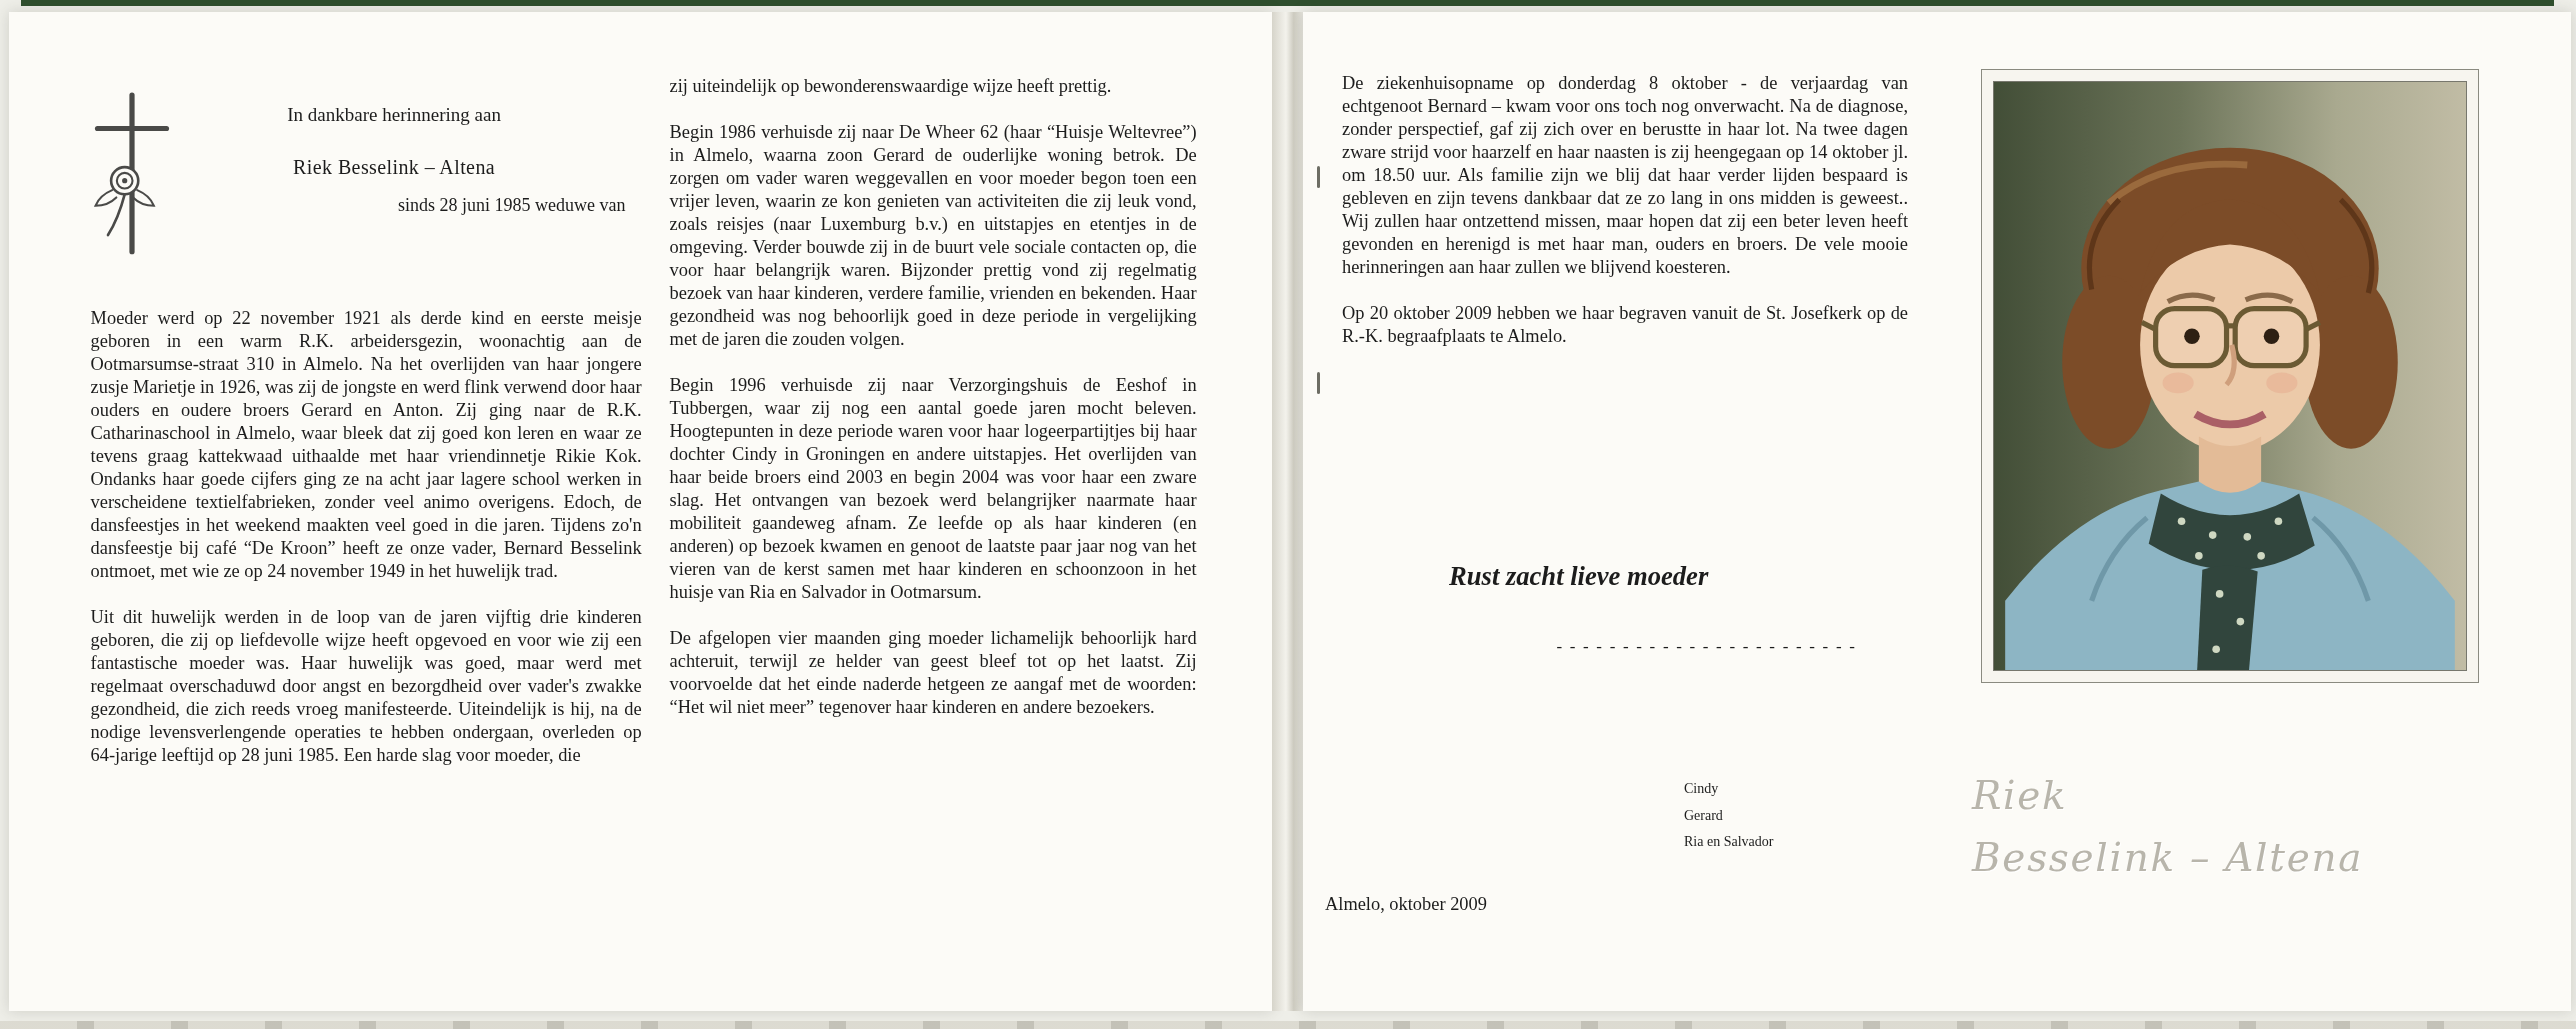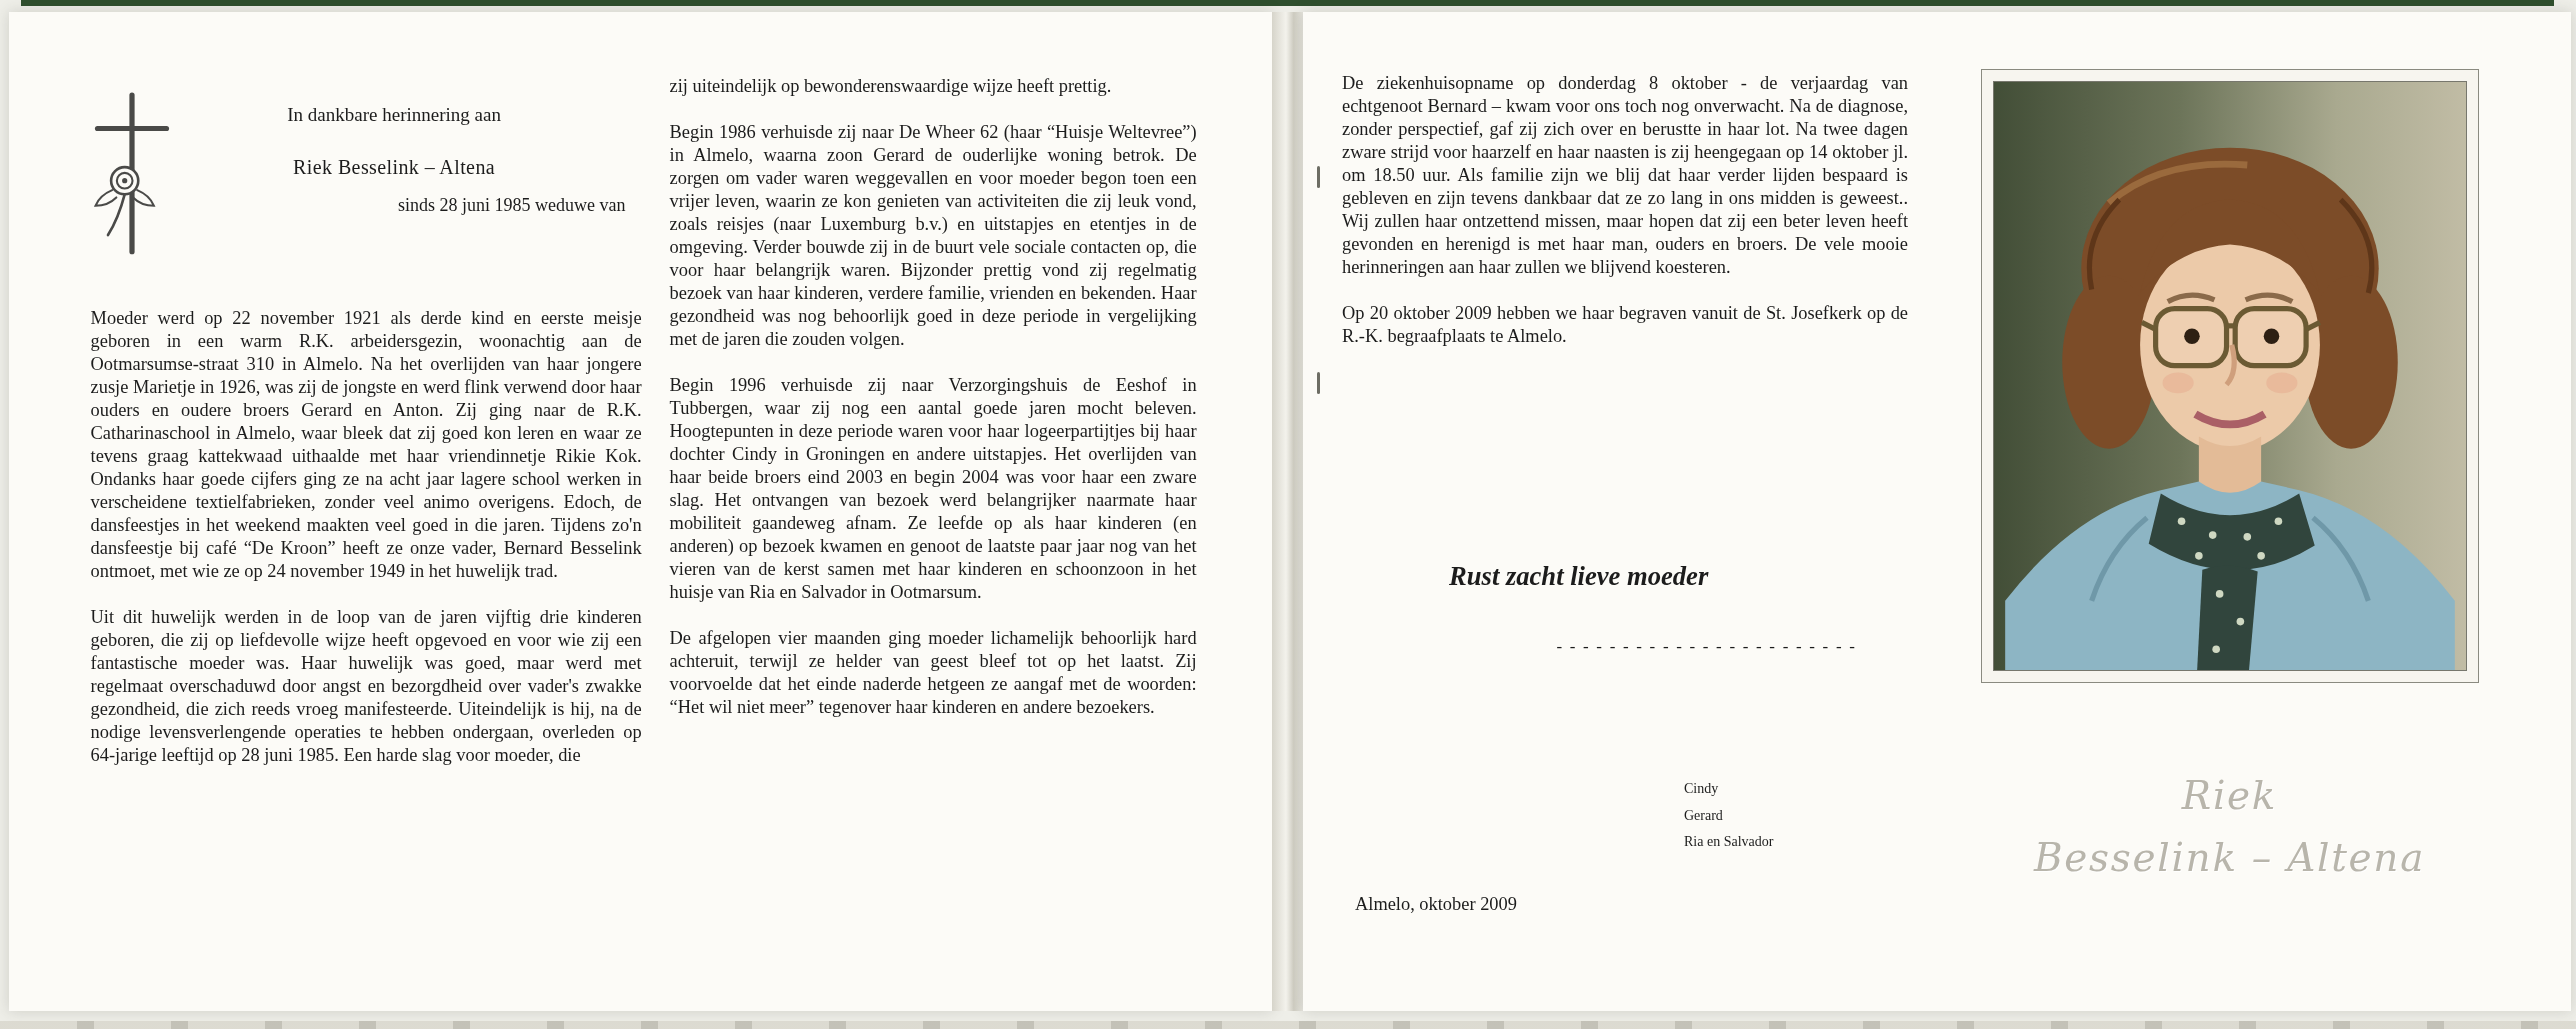--- a/index.html
+++ b/index.html
@@ -55,33 +55,33 @@
   }
   .divider {
     position:absolute; left:146px; top:625px; width:515px;
     text-align:center; font-size:17px; letter-spacing:1.7px; white-space:nowrap; overflow:hidden;
   }
   .thanks {
     position:absolute; left:39px; top:676px; width:532px;
     font-size:18.4px; line-height:24px;
   }
   .names { position:absolute; left:381px; top:764px; font-size:14px; line-height:26.6px; }
-  .closing { position:absolute; left:52px; top:882px; font-size:18.4px; }
+  .closing { position:absolute; left:22px; top:882px; font-size:18.4px; }
 
   
   .photo-frame {
     position:absolute; left:678px; top:57px; width:498px; height:614px;
     background:#f7f5ef; border:0.9px solid #8a8a80; padding:11px;
   }
   .photo-inner { width:100%; height:100%; border:0.9px solid #77776d; overflow:hidden; background:#555; }
   .photo-inner svg { display:block; width:100%; height:100%; }
 
   .caption {
     position:absolute; left:669px; top:753px; width:515px;
-    text-align:center; font-style:italic;
+    text-align:left; font-style:italic;
     font-family:"DejaVu Serif",serif;
     font-size:39px; line-height:62px; letter-spacing:1.7px;
     color:#b8b5ab;
     text-shadow:0.9px 0.9px 0 #ffffff;
   }
 </style>
 </head>
 <body>
 
 <div class="scan-top-strip"></div>

